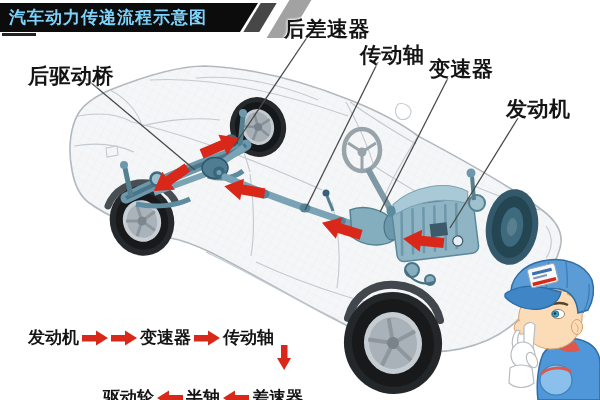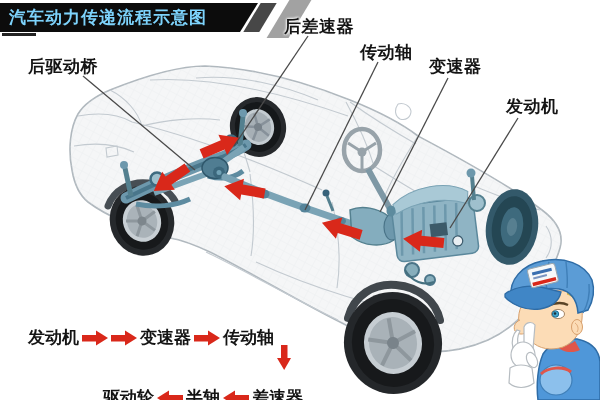--- a/index.html
+++ b/index.html
@@ -9,21 +9,21 @@
   
   .banner{position:absolute;left:0;top:3px;width:258px;height:29px;background:#0c0c0c;
           clip-path:polygon(0 0,100% 0,calc(100% - 18px) 100%,0 100%);}
   .banner-title{display:block;color:#7dd3fc;font-size:17px;font-weight:700;line-height:29px;
           padding-left:9px;letter-spacing:1px;white-space:nowrap;}
   .stripe{position:absolute;transform:skewX(-31deg);}
   .stripe-dark{left:252px;top:3px;width:16px;height:29px;background:#474747;}
   .stripe-light{left:278px;top:0;width:22px;height:38px;background:#a2a2a2;}
   .banner-underline{position:absolute;left:2px;top:33px;width:34px;height:3px;background:#222;}
   
-  .plabel{position:absolute;font-size:17px;font-weight:700;color:#141414;letter-spacing:.5px;
+  .plabel{position:absolute;font-size:21px;font-weight:700;color:#141414;letter-spacing:.5px;
           white-space:nowrap;text-shadow:0 0 3px #fff,0 0 3px #fff,0 0 2px #fff;}
   
   .flow-row{position:absolute;display:flex;align-items:center;gap:3px;
             font-size:17px;font-weight:700;color:#141414;white-space:nowrap;}
   .flow-node{display:inline-block;}
   .flow-arrow{flex:0 0 auto;display:block;}
   .down-arrow{position:absolute;left:276px;top:345px;}
 </style>
 </head>
 <body>
@@ -237,21 +237,21 @@
   </g>
 </svg>
 
 <div class="banner">
   <span class="banner-title">汽车动力传递流程示意图</span>
 </div>
 <div class="stripe stripe-dark"></div>
 <div class="stripe stripe-light"></div>
 <div class="banner-underline"></div>
 
-<div class="plabel" style="left:28px;top:55px">后驱动桥</div>
+<div class="plabel" style="left:28px;top:62px">后驱动桥</div>
 <div class="plabel" style="left:284px;top:15px">后差速器</div>
 <div class="plabel" style="left:360px;top:41px">传动轴</div>
 <div class="plabel" style="left:429px;top:55px">变速器</div>
 <div class="plabel" style="left:506px;top:95px">发动机</div>
 
 <div class="flow-row" style="left:28px;top:326px">
   <span class="flow-node">发动机</span>
   <svg class="flow-arrow" width="26" height="16">
         <rect x="0" y="5" width="14" height="6.5" fill="#d9281a"></rect>
         <polygon points="14,0.5 26,8 14,15.5" fill="#d9281a"></polygon>

